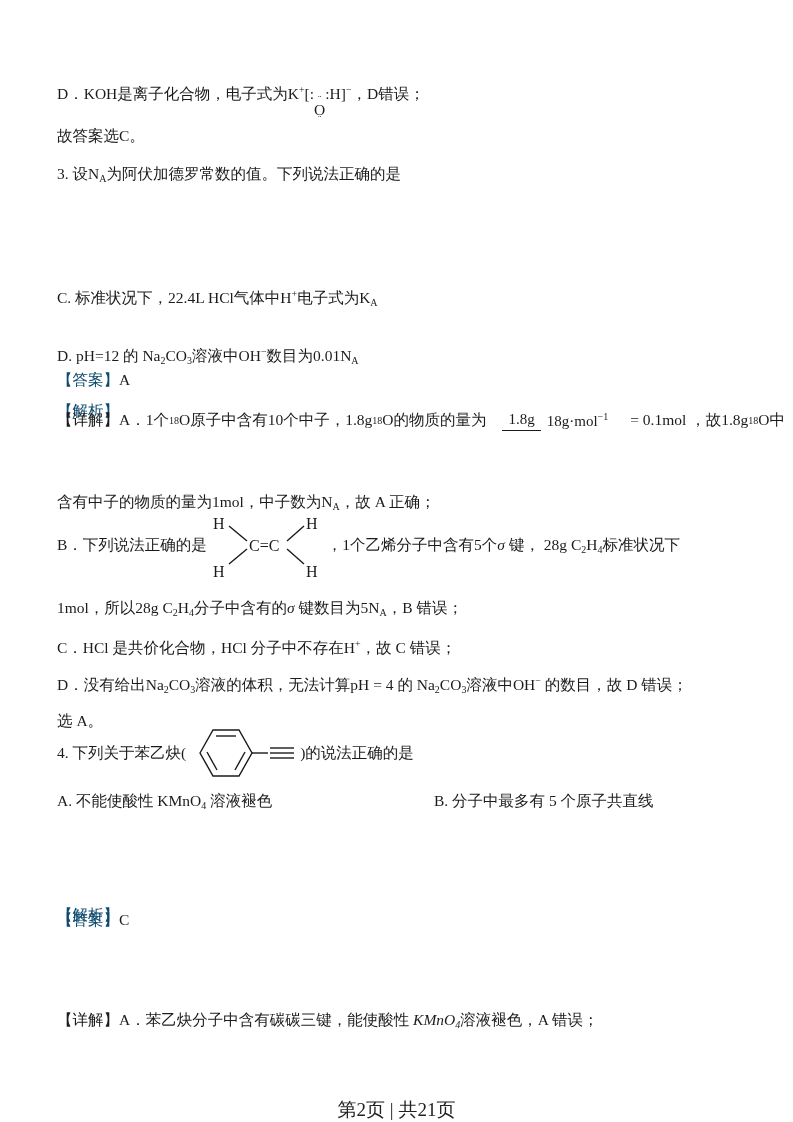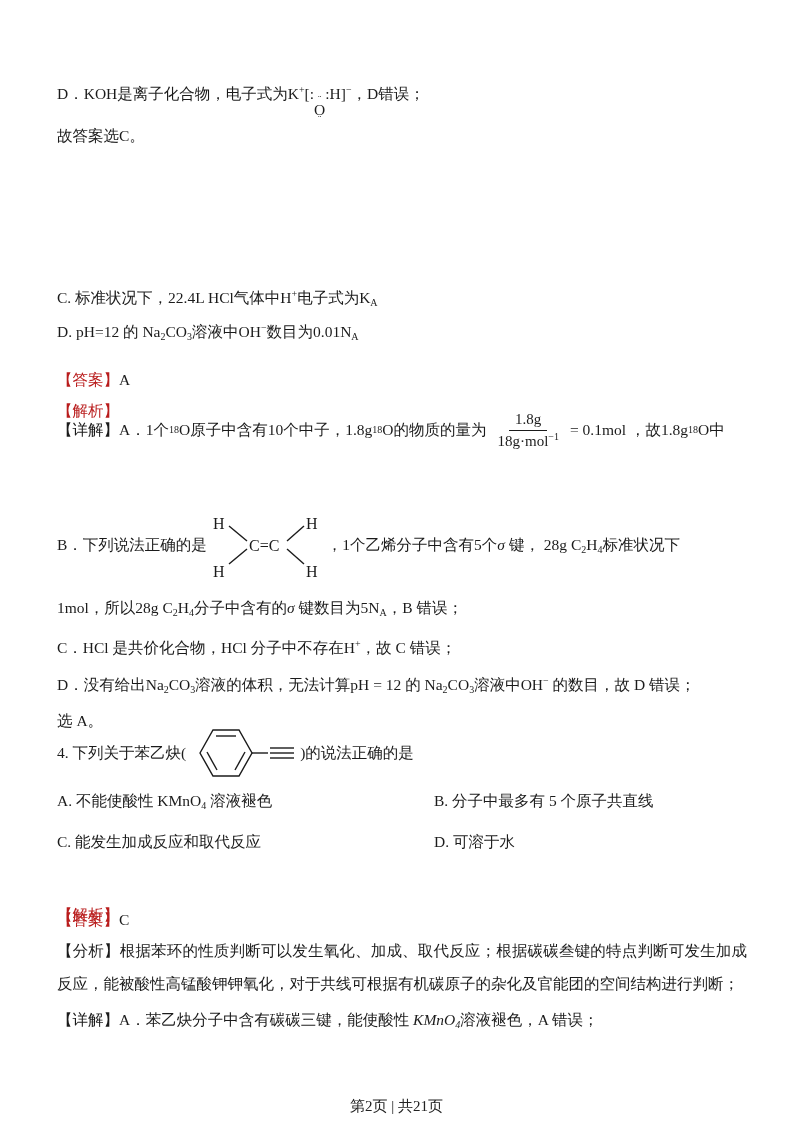--- a/index.html
+++ b/index.html
@@ -3,115 +3,113 @@
 <meta charset="utf-8">
 <style>
   html,body{margin:0;padding:0;background:#fff;}
   .page{
     position:relative;width:793px;height:1122px;background:#fff;overflow:hidden;
     font-family:"Liberation Serif","DejaVu Serif",serif;
     color:#1b1b1b;font-size:15.5px;
   }
   .ln{position:absolute;left:57px;width:690px;line-height:24px;white-space:nowrap;}
   .wrap{white-space:normal;}
-  .blue{color:#b91c1c;}
+  .blue{color:#0c4a6e;}
   sub{font-size:10px;vertical-align:-3px;line-height:0;}
   sup{font-size:10px;vertical-align:6px;line-height:0;}
   i{font-style:italic;}
   .it{font-style:italic;}
   .od{display:inline-flex;flex-direction:column;align-items:center;vertical-align:-4px;line-height:1;}
   .od .d{font-size:10px;height:5px;line-height:5px;}
   .od .b{line-height:15px;}
-  .frac{display:inline-flex;flex-direction:column;align-items:center;vertical-align:middle;margin:0 5px;line-height:1.25;font-size:15px;}
+  .frac{display:inline-flex;flex-direction:row;align-items:center;vertical-align:middle;margin:0 16px;line-height:1.25;font-size:15px;}
   .frac .num{padding:0 6px 1px;border-bottom:1.2px solid #1b1b1b;}
   .frac .den{padding:1px 6px 0;}
   .row{position:absolute;left:57px;display:flex;align-items:center;}
   .optcol{display:inline-block;width:377px;vertical-align:top;}
-  .footer{position:absolute;left:0;right:0;top:1097px;text-align:center;font-size:15px;color:#222;font-family:Liberation Serif, serif;}
+  .footer{position:absolute;left:0;right:0;top:1097px;text-align:center;font-size:19px;color:#222;font-family:Liberation Serif, serif;}
   svg text{font-family:"Liberation Serif","DejaVu Serif",serif;fill:#1b1b1b;}
   svg line, svg polygon{stroke:#1b1b1b;stroke-width:1.4;fill:none;}
 </style>
 </head>
 <body>
 
 <div class="page">
 
   <p class="ln" style="top:66px"><span>D．KOH是离子化合物，电子式为K</span><sup>+</sup><span>[:</span><span class="od">
         <span class="d">¨</span>
         <span class="b">O</span>
         <span class="d">¨</span>
       </span><span>:H]</span><sup>−</sup><span>，D错误；</span></p>
   <p class="ln" style="top:108px">故答案选C。</p>
 
+  <p class="ln" style="top:146px"><span>3. 设N</span><sub>A</sub><span>为阿伏加德罗常数的值。下列说法正确的是</span></p>
   <p class="ln" style="top:270px"><span>C. 标准状况下，22.4L HCl气体中H</span><sup>+</sup><span>电子式为K</span><sub>A</sub></p>
-  <p class="ln" style="top:304px"><span>D. pH=12 的 Na</span><sub>2</sub><span>CO</span><sub>3</sub><span>溶液中OH</span><sup>−</sup><span>数目为0.01N</span><sub>A</sub></p>
+  <p class="ln" style="top:328px"><span>D. pH=12 的 Na</span><sub>2</sub><span>CO</span><sub>3</sub><span>溶液中OH</span><sup>−</sup><span>数目为0.01N</span><sub>A</sub></p>
 
   <p class="ln" style="top:352px"><span class="blue">【答案】</span><span>A</span></p>
   <p class="ln blue" style="top:383px">【解析】</p>
 
   <div class="row" style="top:410px">
       <span>【详解】A．1个</span>
       <sup>18</sup>
       <span>O原子中含有10个中子，1.8g </span>
       <sup>18</sup>
       <span>O的物质的量为</span>
       <span class="frac">
         <span class="num">1.8g</span>
         <span class="den">18g·mol<sup>−1</sup></span>
       </span>
       <span>= 0.1mol ，故1.8g </span>
       <sup>18</sup>
       <span>O中</span>
     </div>
+  <p class="ln" style="top:474px"><span>含有中子的物质的量为1mol，中子数为N</span><sub>A</sub><span>，故 A 正确；</span></p>
 
   <div class="row" style="top:508px">
     <span><span>B．下列说法正确的是</span></span>
     <svg width="120" height="74" viewBox="0 0 120 74">
       <text x="6" y="21" font-size="16">H</text>
       <line x1="22" y1="18" x2="40" y2="33"></line>
       <text x="6" y="69" font-size="16">H</text>
       <line x1="22" y1="56" x2="40" y2="41"></line>
       <text x="42" y="43" font-size="16">C=C</text>
       <line x1="80" y1="33" x2="97" y2="18"></line>
       <line x1="80" y1="41" x2="97" y2="56"></line>
       <text x="99" y="21" font-size="16">H</text>
       <text x="99" y="69" font-size="16">H</text>
     </svg>
     <span><span>，1个乙烯分子中含有5个</span><i>σ</i><span> 键，  28g C</span><sub>2</sub><span>H</span><sub>4</sub><span>标准状况下</span></span>
   </div>
 
   <p class="ln" style="top:580px"><span>1mol，所以28g C</span><sub>2</sub><span>H</span><sub>4</sub><span>分子中含有的</span><i>σ</i><span> 键数目为5N</span><sub>A</sub><span>，B 错误；</span></p>
   <p class="ln" style="top:620px"><span>C．HCl 是共价化合物，HCl 分子中不存在H</span><sup>+</sup><span>，故 C 错误；</span></p>
-  <p class="ln" style="top:657px"><span>D．没有给出Na</span><sub>2</sub><span>CO</span><sub>3</sub><span>溶液的体积，无法计算pH = 12 的 Na</span><sub>2</sub><span>CO</span><sub>3</sub><span>溶液中OH</span><sup>−</sup><span> 的数目，故 D 错误；</span></p>
+  <p class="ln" style="top:657px"><span>D．没有给出Na</span><sub>2</sub><span>CO</span><sub>3</sub><span>溶液的体积，无法计算pH = 4 的 Na</span><sub>2</sub><span>CO</span><sub>3</sub><span>溶液中OH</span><sup>−</sup><span> 的数目，故 D 错误；</span></p>
   <p class="ln" style="top:693px">选 A。</p>
 
   <div class="row" style="top:720px">
     <span>4. 下列关于苯乙炔(</span>
     <svg width="114" height="66" viewBox="0 0 114 66">
       <polygon points="14,33 27,10 53,10 66,33 53,56 27,56"></polygon>
       <line x1="30" y1="16" x2="50" y2="16"></line>
       <line x1="59" y1="32" x2="49" y2="50"></line>
       <line x1="31" y1="50" x2="21" y2="32"></line>
       <line x1="66" y1="33" x2="82" y2="33"></line>
       <line x1="84" y1="28" x2="108" y2="28"></line>
       <line x1="84" y1="33" x2="108" y2="33"></line>
       <line x1="84" y1="38" x2="108" y2="38"></line>
     </svg>
     <span>)的说法正确的是</span>
   </div>
 
   <div class="ln" style="top:789px">
     <span class="optcol"><span>A. 不能使酸性 KMnO</span><sub>4</sub><span> 溶液褪色</span></span><span><span>B. 分子中最多有 5 个原子共直线</span></span>
   </div>
-  <div class="ln" style="top:830px">
-    <span class="optcol"><span>C. 能发生加成反应和取代反应</span></span><span><span>D. 可溶于水</span></span>
-  </div>
 
   <p class="ln" style="top:892px"><span class="blue">【答案】</span><span>C</span></p>
   <p class="ln blue" style="top:887px">【解析】</p>
 
-  <p class="ln wrap" style="top:918px;line-height:33px;text-align:justify;"><span>【分析】根据苯环的性质判断可以发生氧化、加成、取代反应；根据碳碳叁键的特点判断可发生加成反应，能被酸性高锰酸钾钾氧化，对于共线可根据有机碳原子的杂化及官能团的空间结构进行判断；</span></p>
 
   <p class="ln" style="top:992px"><span>【详解】A．苯乙炔分子中含有碳碳三键，能使酸性 </span><i>KMnO</i><sub class="it">4</sub><span>溶液褪色，A 错误；</span></p>
 
   <div class="footer">第2页 | 共21页</div>
 
 </div>
 
 </body></html>

